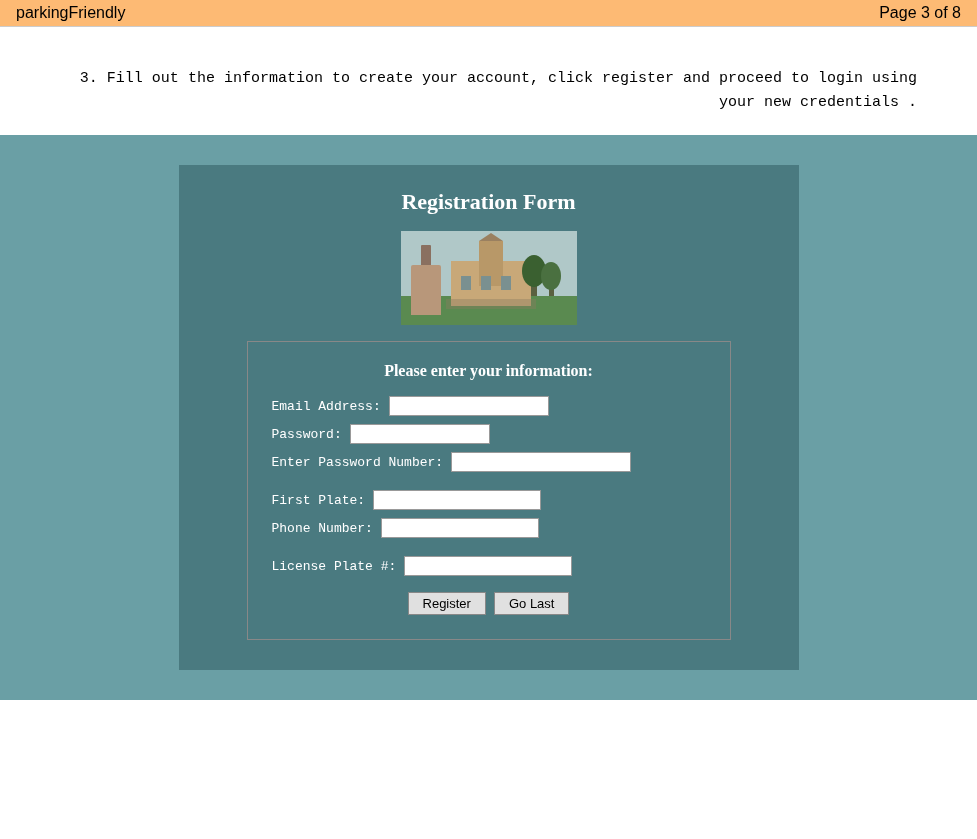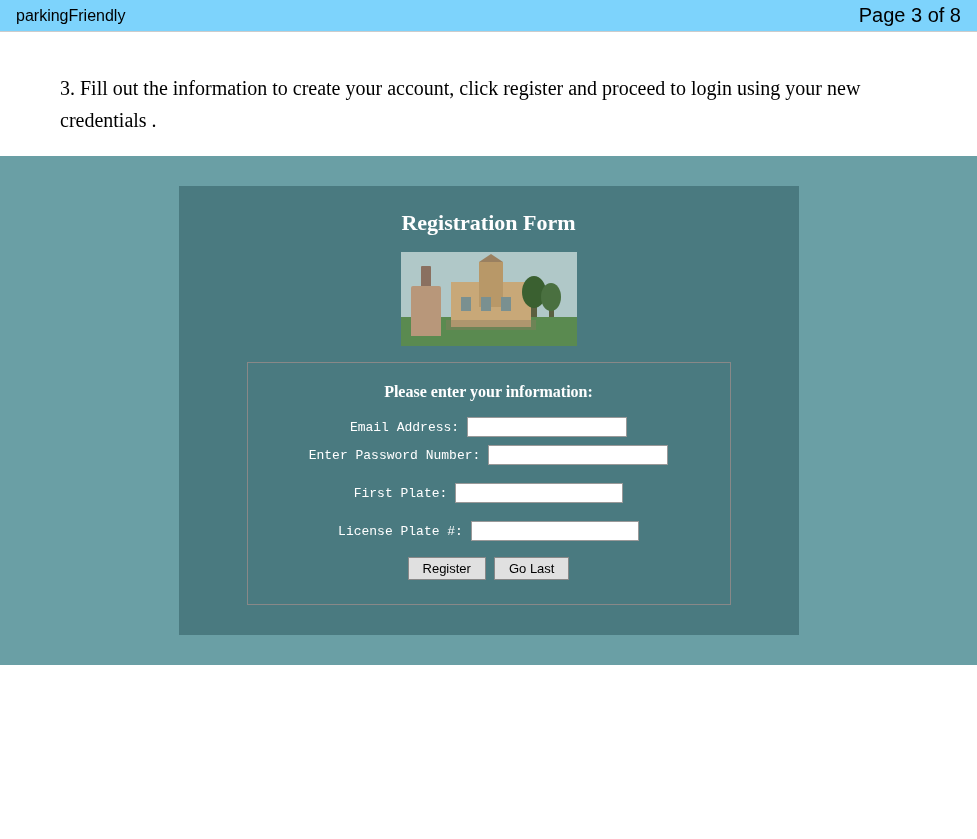--- a/index.html
+++ b/index.html
@@ -14,44 +14,45 @@
       width: 977px;
       min-height: 839px;
     }
 
     .page-header {
       display: flex;
       justify-content: space-between;
       align-items: center;
       padding: 4px 16px;
       border-bottom: 1px solid #ccc;
-      background: #7dd3fc;
+      background: #fdba74;
     }
 
     .page-title {
       font-size: 16px;
       font-weight: normal;
       font-family: Arial, sans-serif;
     }
 
     .page-number {
-      font-size: 20px;
+      font-size: 16px;
       font-family: Arial, sans-serif;
     }
 
     .page-content {
       padding: 40px 60px 20px 60px;
       background: #fff;
     }
 
     .instruction-text {
-      font-size: 20px;
+      font-size: 15px;
       line-height: 1.6;
       color: #000;
-      font-family: Liberation Serif, serif;
+      font-family: Liberation Mono, monospace;
+      text-align: right;
     }
 
     .teal-section {
       background-color: #6a9fa5;
       width: 100%;
       padding: 30px 20px;
       display: flex;
       justify-content: center;
       align-items: flex-start;
     }
@@ -117,21 +118,21 @@
       color: #fff;
       font-family: 'Times New Roman', serif;
       text-align: center;
       margin-bottom: 16px;
     }
 
     .form-row {
       display: flex;
       align-items: center;
       margin-bottom: 8px;
-      justify-content: center;
+      justify-content: flex-start;
     }
 
     .form-label {
       font-family: 'Courier New', monospace;
       font-size: 13px;
       color: #fff;
       text-align: right;
       margin-right: 8px;
       white-space: nowrap;
     }
@@ -218,34 +219,42 @@
     </div>
 
     <div class="info-box">
       <div class="info-box-title">Please enter your information:</div>
 
       <div class="form-row">
         <span class="form-label">Email Address:</span>
         <input type="text" class="form-input input-email" style="">
       </div>
 
+      <div class="form-row">
+        <span class="form-label">Password:</span>
+        <input type="password" class="form-input input-password" style="">
+      </div>
 
       <div class="form-row">
         <span class="form-label">Enter Password Number:</span>
         <input type="password" class="form-input input-password2" style="">
       </div>
 
       <div class="spacer"></div>
 
       <div class="form-row">
         <span class="form-label">First Plate:</span>
         <input type="text" class="form-input input-firstname" style="">
       </div>
 
 
+      <div class="form-row">
+        <span class="form-label">Phone Number:</span>
+        <input type="text" class="form-input input-phone" style="">
+      </div>
 
       <div class="spacer"></div>
 
       <div class="form-row">
         <span class="form-label">License Plate #:</span>
         <input type="text" class="form-input input-license" style="">
       </div>
 
 
       <div class="button-row">

